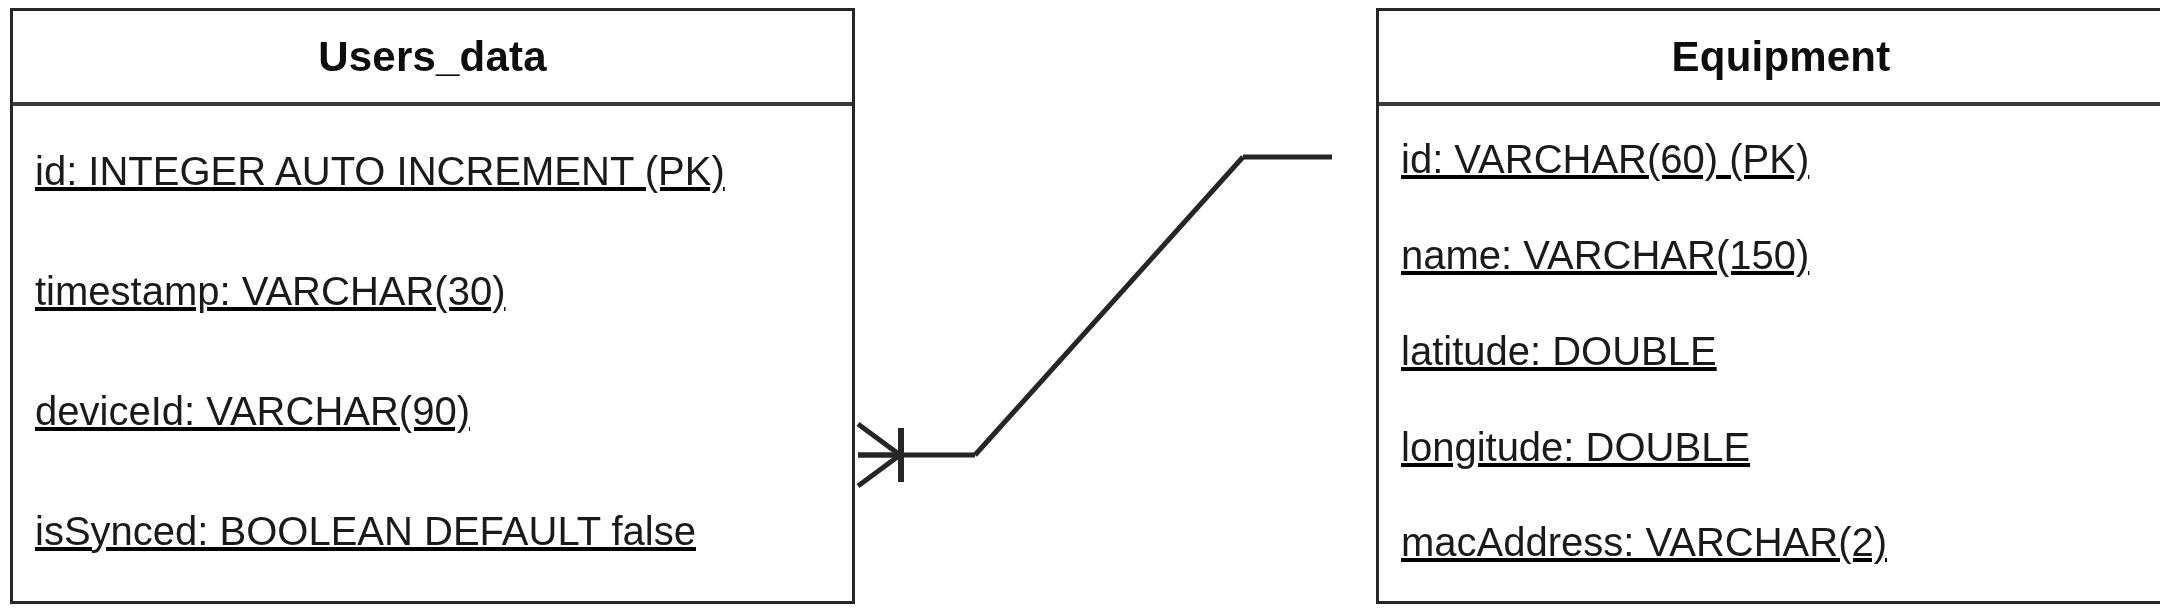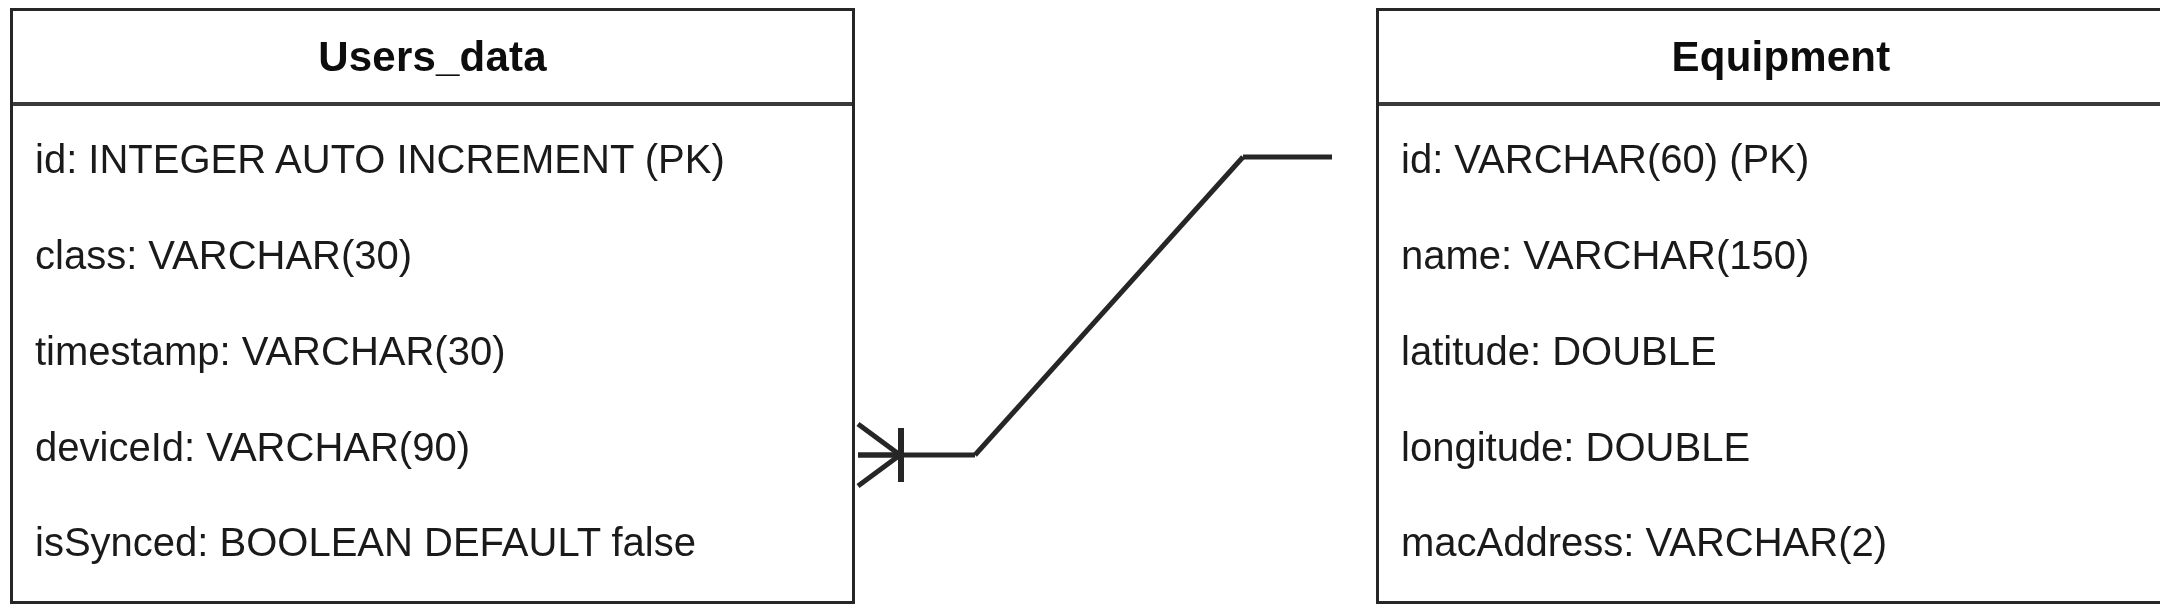--- a/index.html
+++ b/index.html
@@ -58,20 +58,21 @@
     flex: 0 0 auto;
   }
 
   .entity-attrs {
     box-sizing: border-box;
     flex: 1 1 auto;
     display: flex;
     flex-direction: column;
     justify-content: space-around;
     padding: 6px 0 10px 0;
+    text-decoration: underline;
   }
 
   .attr-row {
     box-sizing: border-box;
     padding: 0 22px;
     font-size: 40px;
     line-height: 1.08;
     color: #1a1a1a;
     white-space: nowrap;
   }
@@ -106,21 +107,20 @@
       <path d="M 900 455 L 858 455" fill="none" stroke="#262626" stroke-width="5"></path>
     </g>
 
     <path d="M 901 428 L 901 482" fill="none" stroke="#262626" stroke-width="6"></path>
   </svg>
 
   <div class="entity" id="entity-users">
     <div class="entity-title">Users_data</div>
     <div class="entity-attrs">
       <div class="attr-row">id: INTEGER AUTO INCREMENT (PK)</div>
-      <div class="attr-row">class: VARCHAR(30)</div>
       <div class="attr-row">timestamp: VARCHAR(30)</div>
       <div class="attr-row">deviceId: VARCHAR(90)</div>
       <div class="attr-row">isSynced: BOOLEAN DEFAULT false</div>
     </div>
   </div>
 
   <div class="entity" id="entity-equipment">
     <div class="entity-title">Equipment</div>
     <div class="entity-attrs">
       <div class="attr-row">id: VARCHAR(60) (PK)</div>

